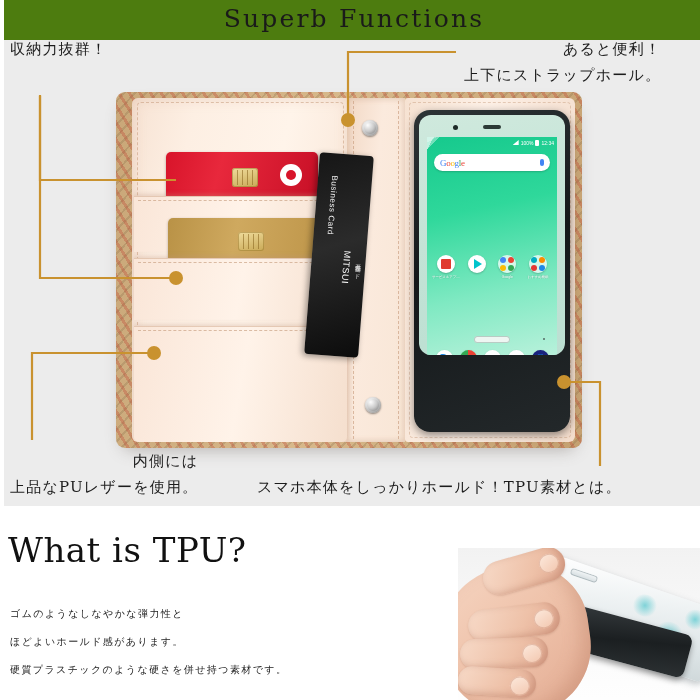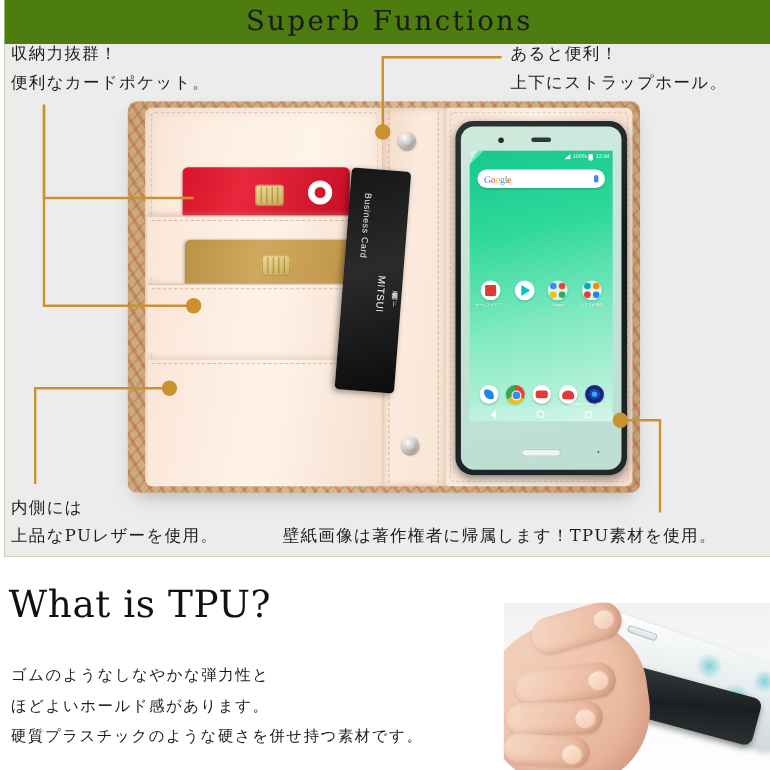--- a/index.html
+++ b/index.html
@@ -188,21 +188,21 @@
   
   #phone {
     position:absolute; left:298px; top:18px; width:156px; height:322px;
     border-radius:16px;
     background: linear-gradient(160deg,#2d3436 0%,#14181a 45%,#23282a 100%);
     box-shadow: 0 3px 9px rgba(0,0,0,.45);
     z-index:18;
     padding:5px;
   }
   #phone-body {
-    position:absolute; left:5px; top:5px; width:146px; height:312px;
+    position:absolute; left:5px; top:5px; width:146px; height:240px;
     border-radius:12px;
     background: linear-gradient(170deg,#cfe9dd 0%,#c3e3d6 50%,#bcdfd2 100%);
     overflow:hidden;
   }
   .phone-speaker {
     position:absolute; left:50%; top:10px; transform:translateX(-50%);
     width:18px; height:4px; border-radius:2px; background:#2c3a36;
   }
   .phone-cam {
     position:absolute; left:34px; top:10px; width:5px; height:5px;
@@ -296,21 +296,21 @@
   .phone-dot{position:absolute; right:20px; bottom:15px; width:2px;height:2px;border-radius:50%;background:#536b63;}
 
   
   #leaders { position:absolute; left:0; top:0; width:700px; height:506px; z-index:30; pointer-events:none; }
 
   
   .callout {
     position:absolute; z-index:35;
     font-family:"DejaVu Serif","Liberation Serif",serif;
     font-size:15px; line-height:26px; color:#1c1c1c;
-    letter-spacing:1.2px; white-space:nowrap;
+    letter-spacing:1.2px; white-space:nowrap;text-align:right;
   }
   #callout-pocket { left:6px; top:36px; }
   #callout-strap  { left:460px; top:36px; }
   #callout-leather{ left:6px; top:448px; }
   #callout-tpu    { left:253px; top:474px; }
 
   
   #bottom-section {
     position:absolute; left:0; top:506px; width:700px; height:194px;
     background:#ffffff;
@@ -322,21 +322,21 @@
     font-size:34px; color:#111111; letter-spacing:.5px;
   }
   #tpu-subtitle {
     position:absolute; left:12px; top:56px;
     font-family:"DejaVu Serif","Liberation Serif",serif;
     font-size:14px; color:#1c1c1c; letter-spacing:1px;
   }
   #tpu-body {
     position:absolute; left:10px; top:82px;
     font-family:"DejaVu Serif","Liberation Serif",serif;
-    font-size:14px; line-height:28px; color:#1c1c1c; letter-spacing:1.4px;
+    font-size:10px; line-height:28px; color:#1c1c1c; letter-spacing:1.4px;
   }
   #tpu-body div { white-space:nowrap; }
 
   
   #inset-photo {
     position:absolute; left:458px; top:30px; width:242px; height:164px;
     overflow:hidden; background:#ffffff;
   }
   .inset-bg { position:absolute; inset:0; background:linear-gradient(180deg,#f2f2f2 0%,#fafafa 55%,#ffffff 100%); }
   .hand {
@@ -523,35 +523,34 @@
 
     <path d="M344 120 L344 52 L452 52" fill="none" stroke="#c9922f" stroke-width="2.2"></path>
     <circle cx="344" cy="120" r="7" fill="#c9922f"></circle>
 
     <path d="M560 382 L596 382 L596 466" fill="none" stroke="#c9922f" stroke-width="2.2"></path>
     <circle cx="560" cy="382" r="7" fill="#c9922f"></circle>
   </svg>
 
   <div class="callout" id="callout-pocket">
     <div>収納力抜群！</div>
-    <div>便利なカードポケット。</div>
   </div>
 
   <div class="callout" id="callout-leather">
     <div>内側には</div>
     <div>上品なPUレザーを使用。</div>
   </div>
 
   <div class="callout" id="callout-strap">
     <div>あると便利！</div>
     <div>上下にストラップホール。</div>
   </div>
 
   <div class="callout" id="callout-tpu">
-    <div>壁紙画像は著作権者に帰属します！TPU素材を使用。</div>
+    <div>スマホ本体をしっかりホールド！TPU素材とは。</div>
   </div>
 </div>
 
 <div id="bottom-section">
 
   <div id="tpu-title">What is TPU?</div>
 
   <div id="tpu-body">
     <div>ゴムのようなしなやかな弾力性と</div>
     <div>ほどよいホールド感があります。</div>

